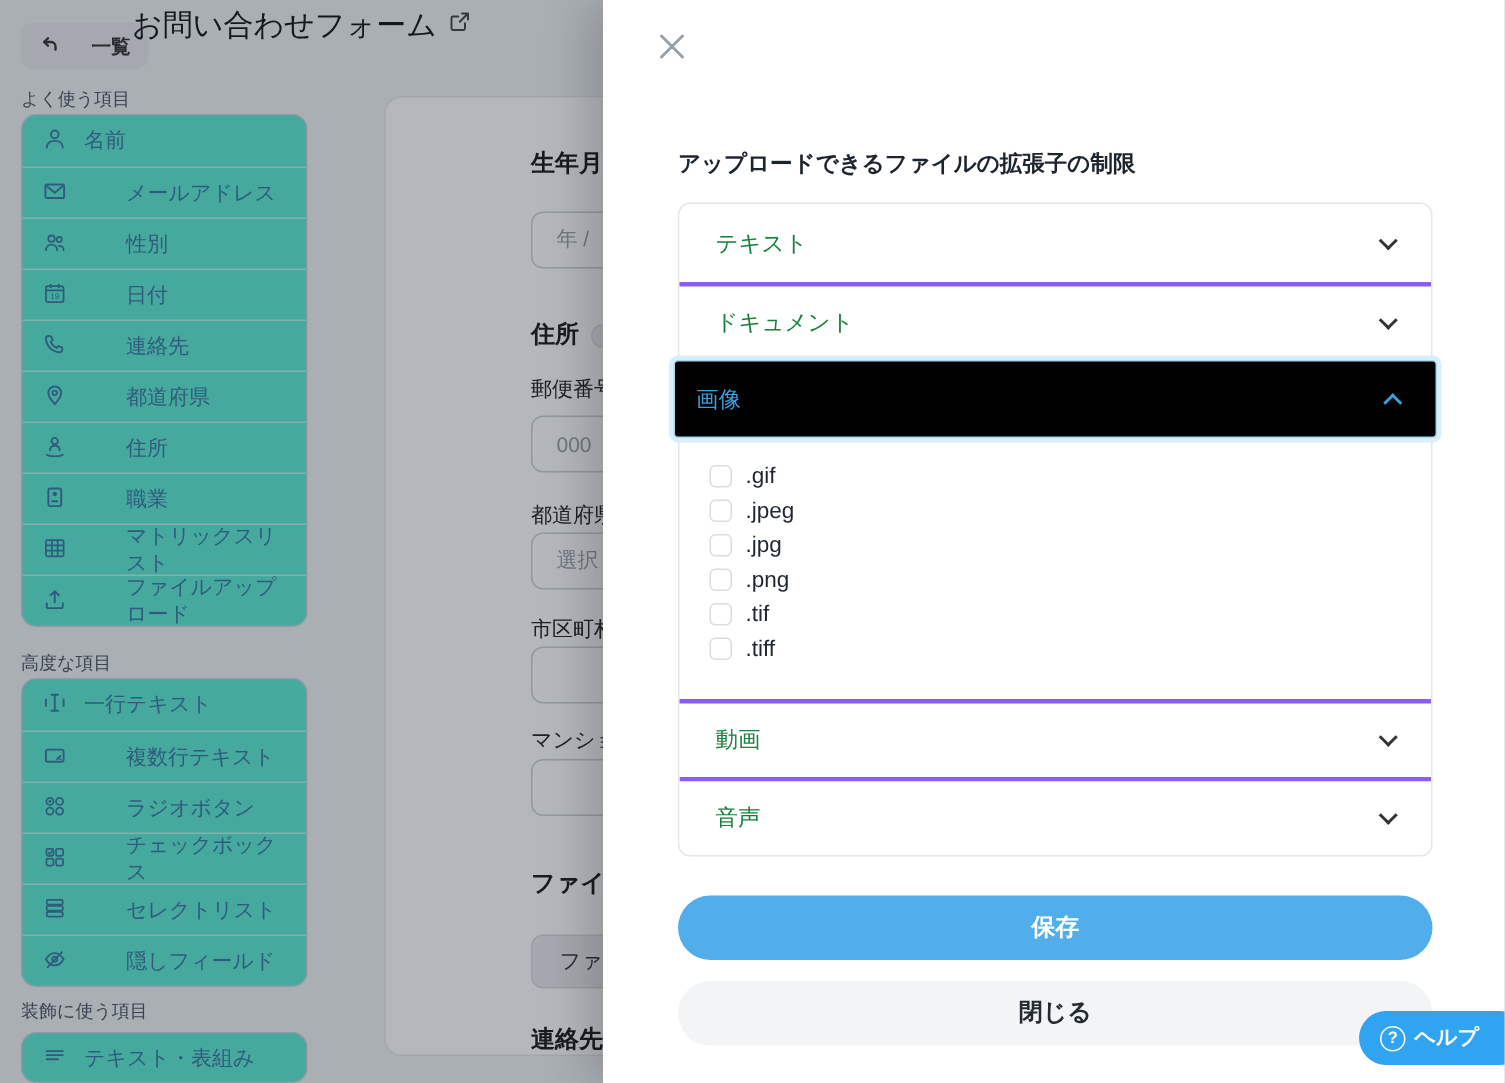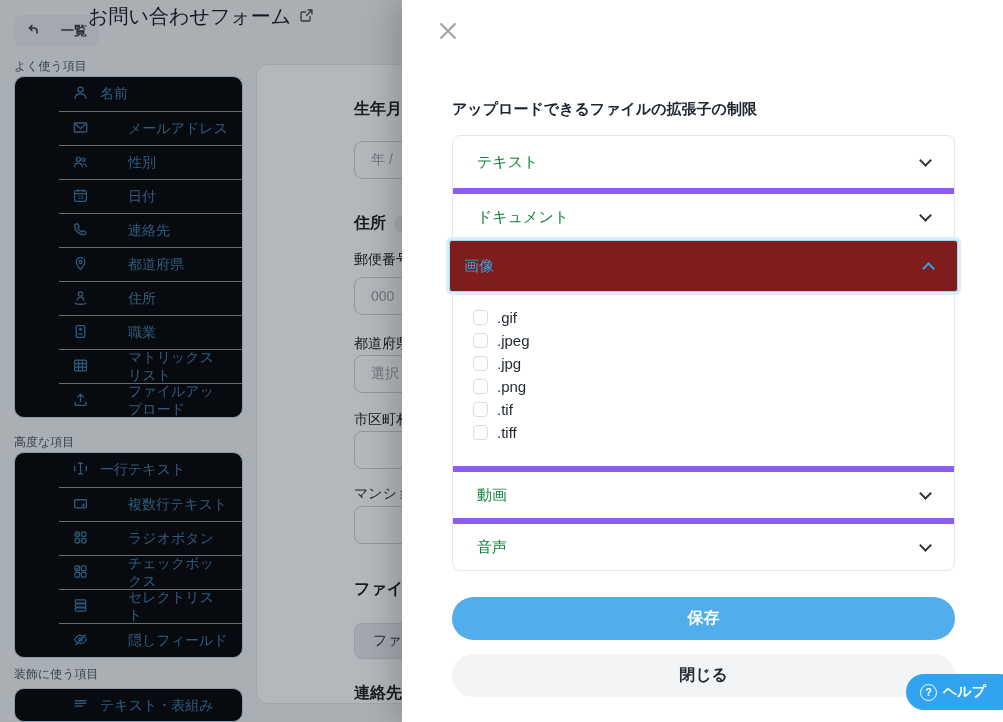--- a/index.html
+++ b/index.html
@@ -7,22 +7,22 @@
   body { font-family:"Liberation Sans","DejaVu Sans",sans-serif; background:#f1f3f5; position:relative; }
 
   
   .bg { position:absolute; inset:0; background:#f1f3f5; }
   .back-btn { position:absolute; left:14px; top:15px; height:31px; padding:0 12px;
     background:#e9ebed; border:none; border-radius:8px; display:flex; align-items:center; gap:22px;
     font-size:13px; font-weight:700; color:#333; cursor:pointer; }
   .page-title { position:absolute; left:88px; top:3px; font-size:20px; font-weight:400; color:#14171a;
     display:flex; align-items:center; gap:8px; }
   .sec-label { position:absolute; left:14px; font-size:12px; color:#4b5560; }
-  .side-list { position:absolute; left:14px; width:229px; background:#000000;
-    border:1px solid #c3d4e1; border-radius:10px; overflow:hidden;padding-left:44px; }
+  .side-list { position:absolute; left:14px; width:191px; background:#5eead4;
+    border:1px solid #c3d4e1; border-radius:10px; overflow:hidden; }
   .side-item { height:34px; display:flex; align-items:center; gap:12px; padding:0 14px;
     color:#3c7aa6; font-size:14px; cursor:pointer; }
   .side-item + .side-item { border-top:1px solid rgba(255,255,255,.55);gap:40px; }
   .side-item svg { flex:0 0 auto; }
 
   .form-card { position:absolute; left:256px; top:64px; width:520px; height:640px;
     background:#fff; border:1px solid #e6e8ea; border-radius:12px; }
   .fc { position:absolute; left:97px; }
   .fc-h { font-size:16px; font-weight:700; color:#1a1a1a; display:flex; align-items:center; gap:8px; }
   .badge-dot { width:16px; height:16px; border-radius:50%; background:#eceef0; border:1px solid #dfe2e5; }
@@ -39,26 +39,26 @@
   .modal { position:absolute; left:402px; top:0; width:601px; height:722px; background:#fff;
     box-shadow:-10px 0 30px rgba(0,0,0,0.18); z-index:10; }
   .modal-close { position:absolute; left:35px; top:20px; width:22px; height:22px; background:none;
     border:none; cursor:pointer; color:#99a1a8; padding:0; }
   .modal-title { position:absolute; left:50px; top:100px; font-size:15px; font-weight:700; color:#1c242e; }
 
   .accordion { position:absolute; left:50px; top:135px; width:503px;
     border:1px solid #e4e6e9; border-radius:8px; background:#fff; }
   .acc-row { height:52px; display:flex; align-items:center; justify-content:space-between;
     padding:0 24px; font-size:15px; color:#15803d; cursor:pointer; background:#fff; }
-  .acc-row.bt { border-top:6px solid #8b5cf6; }
+  .acc-row.bt { border-top:3px solid #8b5cf6; }
   .acc-row:first-child { border-radius:8px 8px 0 0; }
   .acc-row:last-child { border-radius:0 0 8px 8px; }
   .chev { width:9px; height:9px; border-right:2px solid #333; border-bottom:2px solid #333;
     transform:rotate(45deg); margin-top:-4px; }
-  .acc-row.active { position:relative; z-index:1; margin:0 -4px; background:#7f1d1d;
+  .acc-row.active { position:relative; z-index:1; margin:0 -4px; background:#000000;
     border:1px solid #a9d8f3; border-radius:3px; box-shadow:0 0 0 3px #d9edfb; color:#38a1e3;padding-left:14px; }
   .acc-row.active .chev { border-color:#38a1e3; transform:rotate(-135deg); margin-top:4px; }
   .acc-panel { padding:14px 0 22px; }
   .cb-row { height:23px; display:flex; align-items:center; gap:9px; padding-left:20px; cursor:pointer; }
   .cb { width:15px; height:15px; border:1.5px solid #dcdcdc; border-radius:4px; background:#fff; }
   .cb-label { font-size:15px; color:#1f2730; }
 
   .pill-btn { position:absolute; left:50px; width:503px; height:43px; border:none; border-radius:22px;
     font-size:16px; font-weight:600; cursor:pointer; font-family:inherit; }
   .save-btn { top:597px; background:#52aeea; color:#fff; }

